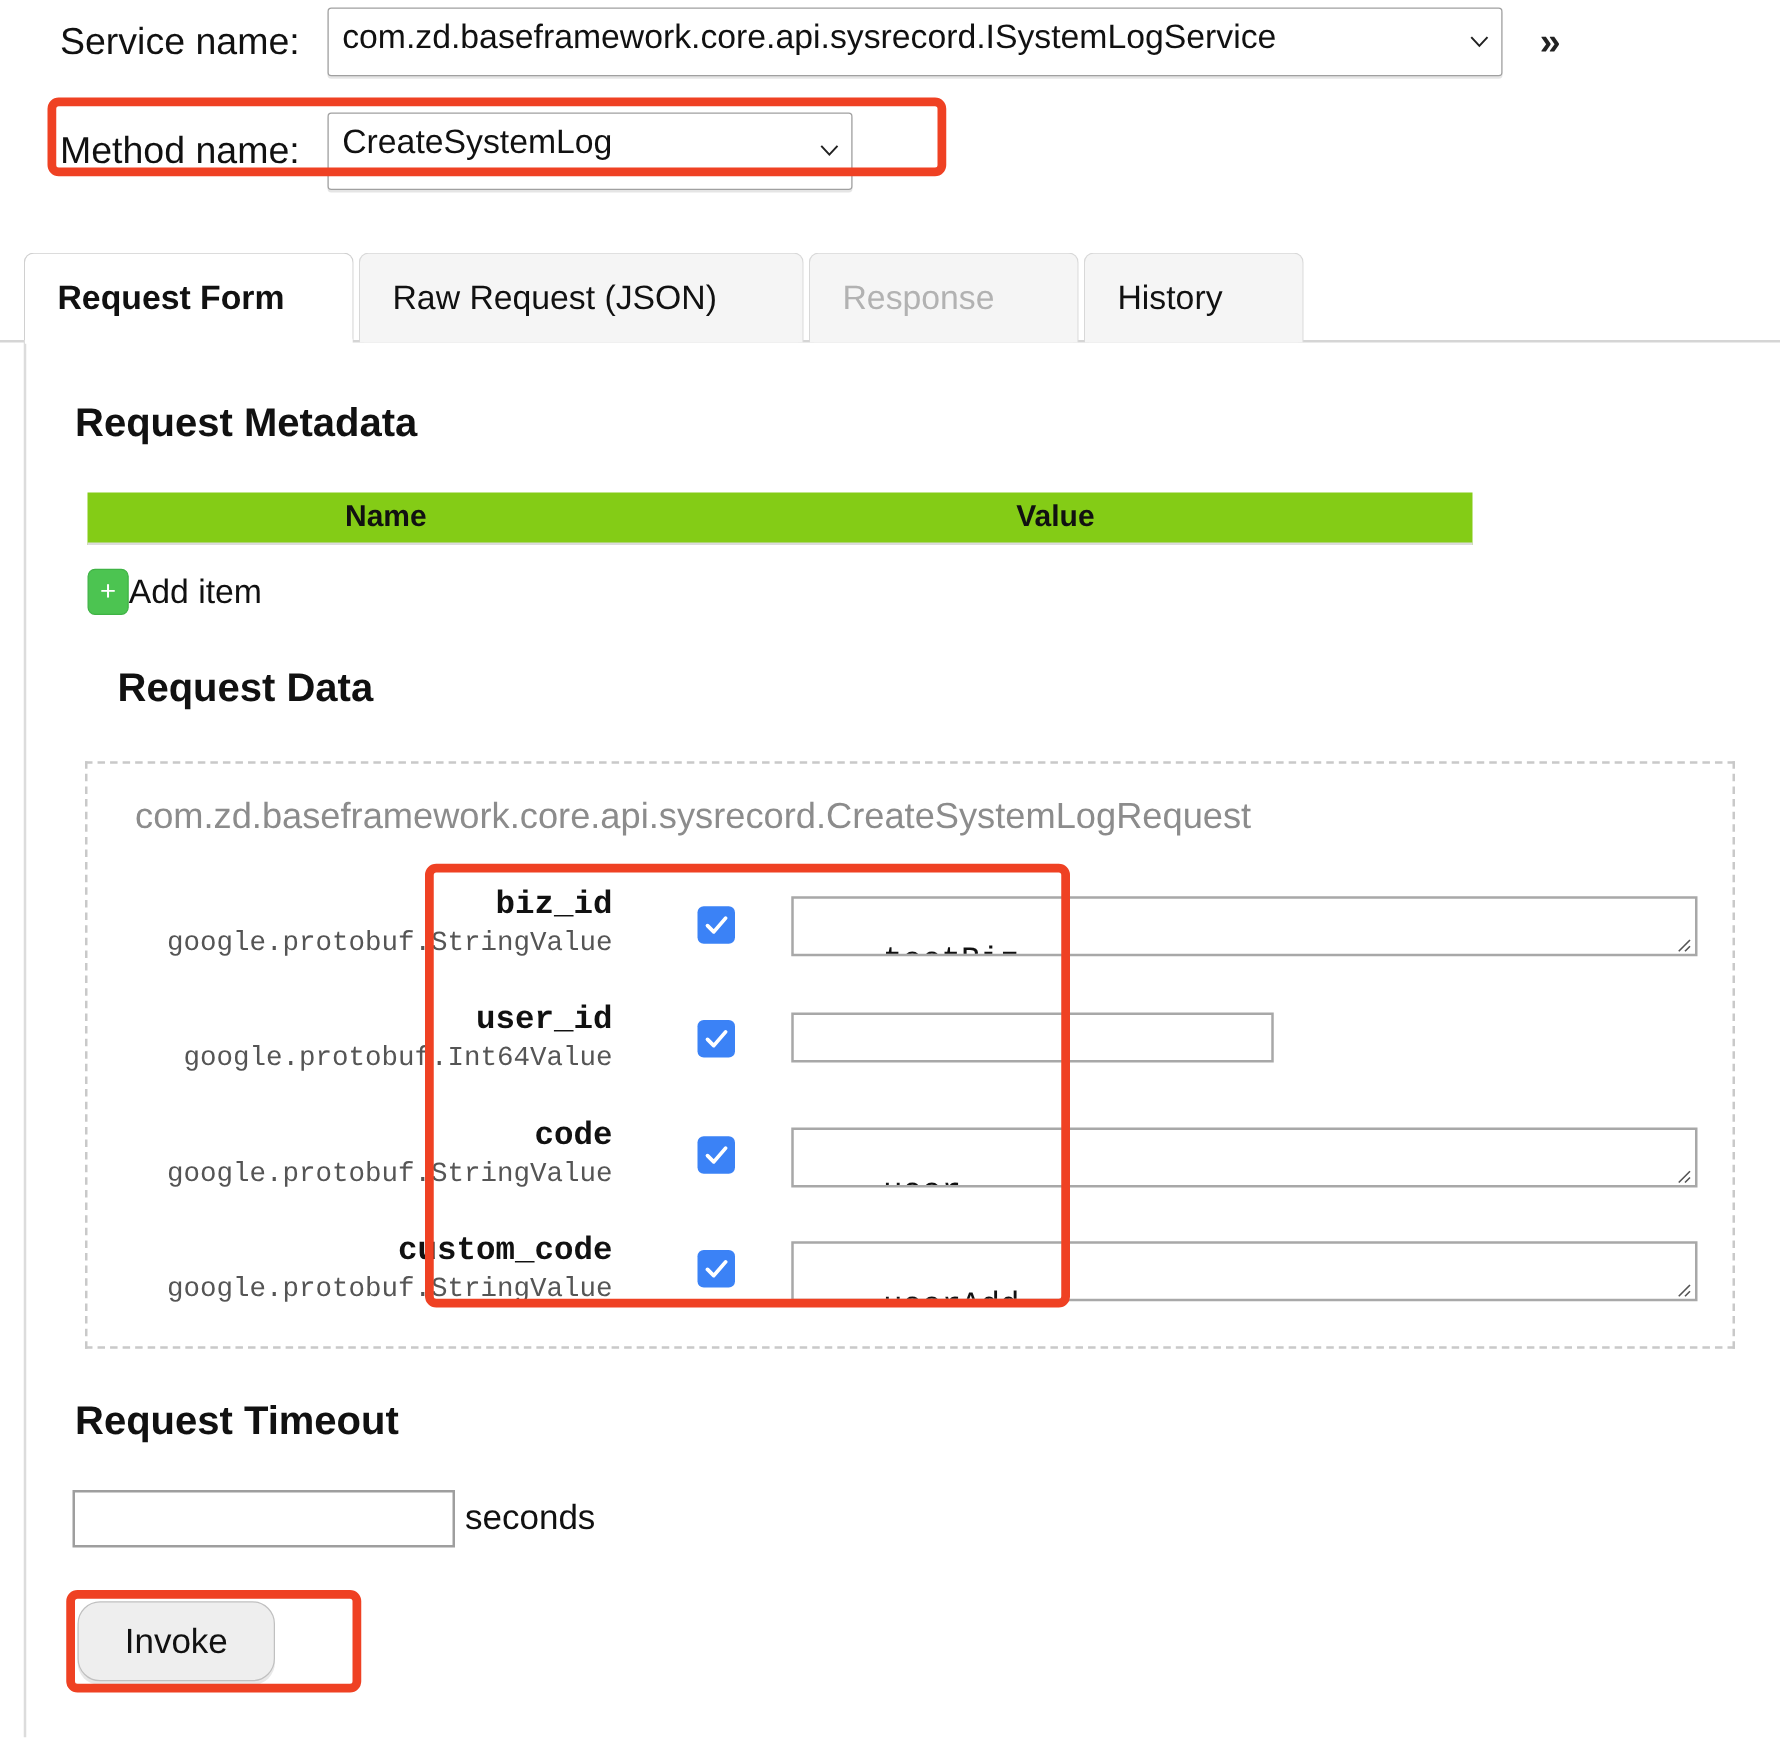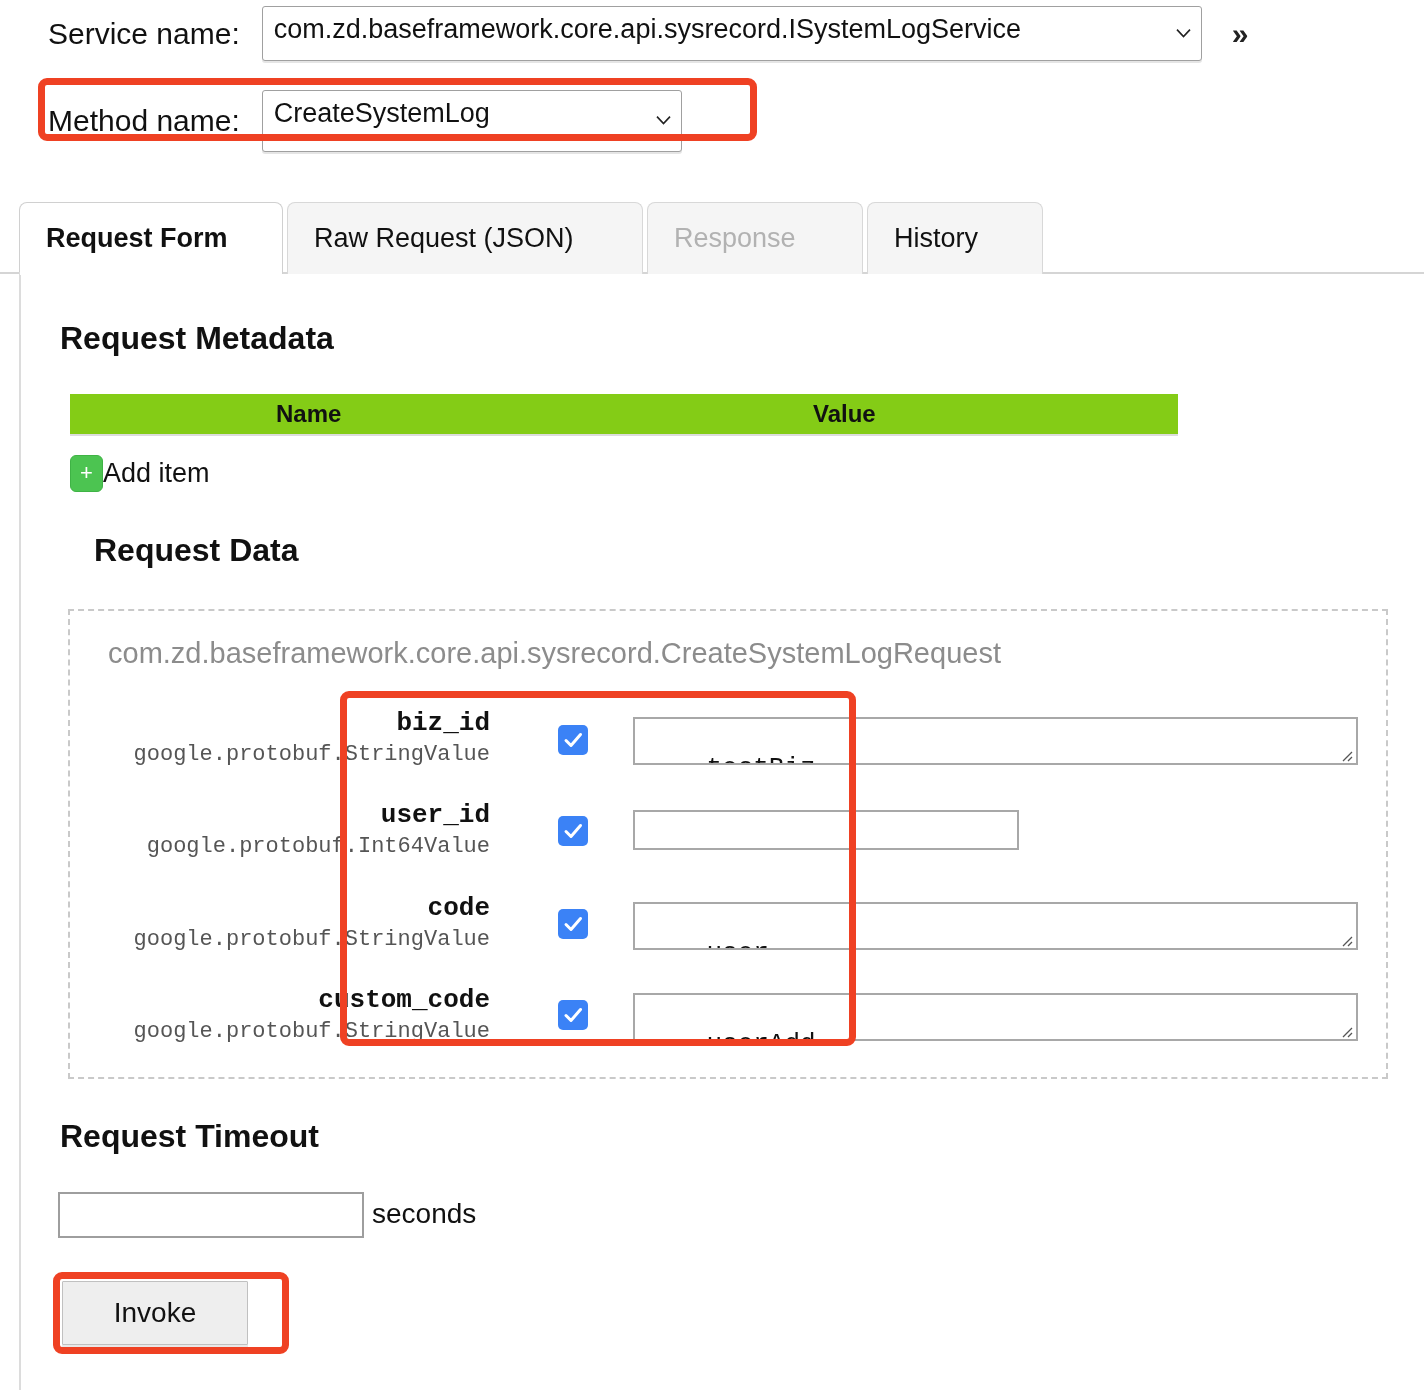--- a/index.html
+++ b/index.html
@@ -144,23 +144,23 @@
   }
 
   
   #timeout-input{
     position:absolute;left:58px;top:1192px;width:306px;height:46px;
     box-sizing:border-box;border:2px solid #9e9e9e;background:#fff;
     font-size:26px;padding:2px 8px;
   }
   #timeout-unit{position:absolute;left:372px;top:1198px;font-size:28px;color:#111;}
   #invoke{
-    position:absolute;left:62px;top:1281px;width:186px;height:64px;
+    position:absolute;left:62px;top:1281px;width:158px;height:64px;
     box-sizing:border-box;
-    background:#eeeeee;border:1px solid #c0c0c0;border-radius:1px;
+    background:#eeeeee;border:1px solid #c0c0c0;border-radius:18px;
     box-shadow:0 3px 0 rgba(0,0,0,.09);
     font-size:28px;color:#111;cursor:pointer;
     font-family:"Liberation Sans", sans-serif;
   }
 </style>
 </head>
 <body>
 
 <div id="top">
 

